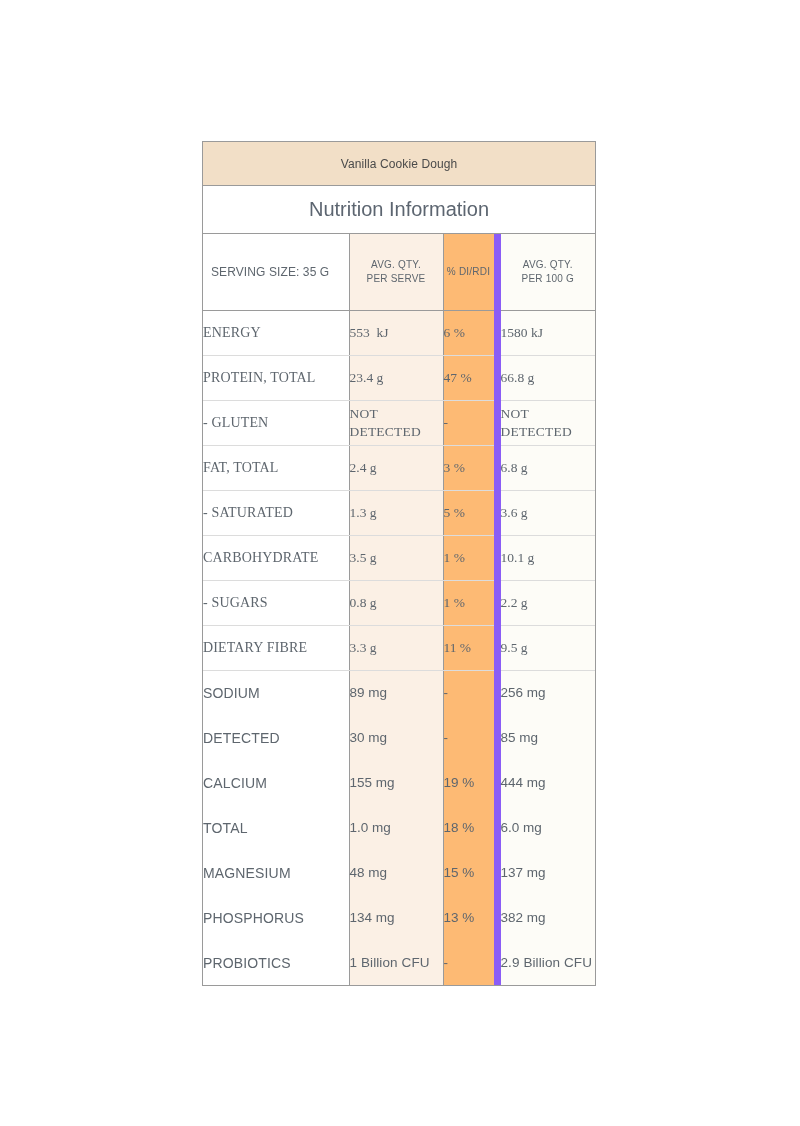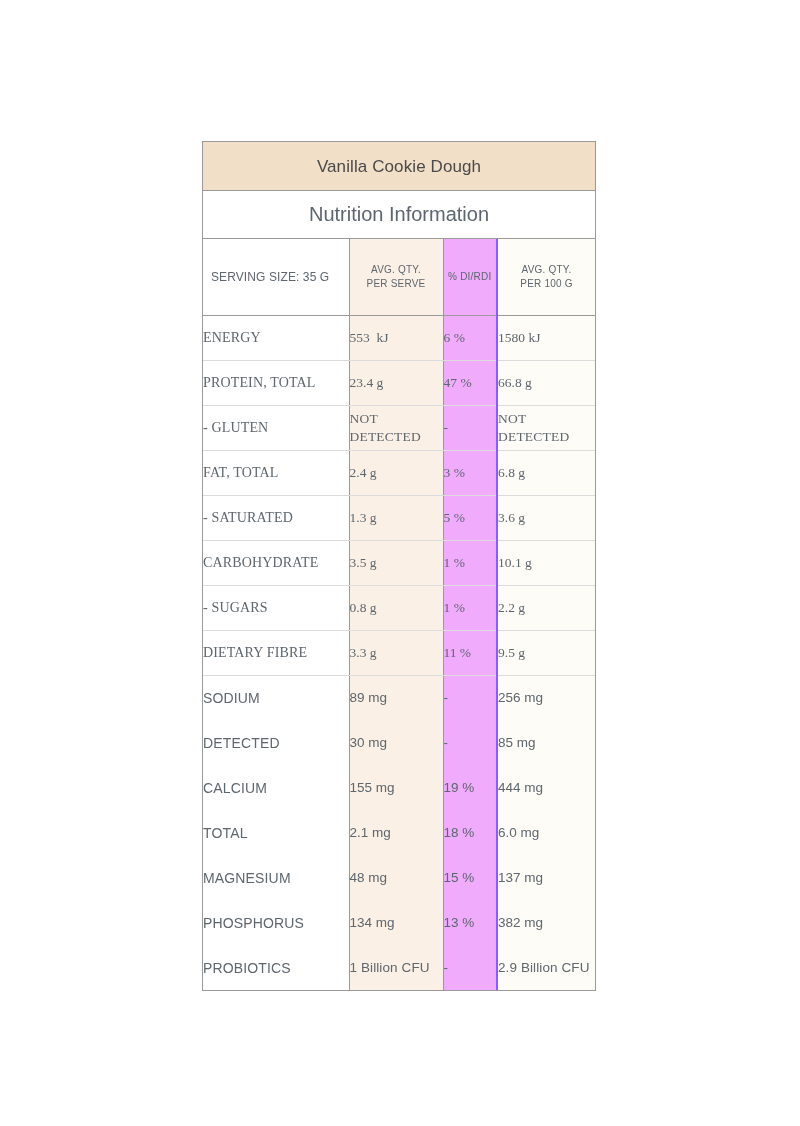--- a/index.html
+++ b/index.html
@@ -24,21 +24,21 @@
     box-sizing: border-box;
     background: #ffffff;
   }
 
   
   .title-row {
     background: #F2DFC7;
     border-bottom: 1px solid #9a9a9a;
     text-align: center;
     color: #4a4a4a;
-    font-size: 17px;
+    font-size: 12px;
     line-height: 1;
     padding: 16px 8px 15px 8px;
     letter-spacing: 0.1px;
   }
 
   
   .subtitle-row {
     background: #ffffff;
     border-bottom: 1px solid #9a9a9a;
     text-align: center;
@@ -63,21 +63,21 @@
     vertical-align: middle;
     color: #5e666e;
     font-size: 13.5px;
     padding: 0;
     box-sizing: border-box;
   }
 
   
   td.col1 { border-right: 1px solid #9a9a9a; padding-left: 8px; }
   td.col2 { border-right: 1px solid #9a9a9a; padding-left: 9px; background: #FBF0E5; }
-  td.col3 { border-right: 2px solid #8b5cf6; padding-left: 8px; background: #f0abfc; }
+  td.col3 { border-right: 7px solid #8b5cf6; padding-left: 8px; background: #fdba74; }
   td.col4 { padding-left: 9px; background: #FDFCF7; }
 
   
   tr.head td {
     height: 76px;
     text-align: center;
     font-size: 10px;
     line-height: 1.35;
     letter-spacing: 0.2px;
     color: #5e666e;
@@ -201,21 +201,21 @@
           <td class="col4">85 mg</td>
         </tr>
         <tr class="data">
           <td class="col1">CALCIUM</td>
           <td class="col2">155 mg</td>
           <td class="col3">19 %</td>
           <td class="col4">444 mg</td>
         </tr>
         <tr class="data">
           <td class="col1">TOTAL</td>
-          <td class="col2">2.1 mg</td>
+          <td class="col2">1.0 mg</td>
           <td class="col3">18 %</td>
           <td class="col4">6.0 mg</td>
         </tr>
         <tr class="data">
           <td class="col1">MAGNESIUM</td>
           <td class="col2">48 mg</td>
           <td class="col3">15 %</td>
           <td class="col4">137 mg</td>
         </tr>
         <tr class="data">

